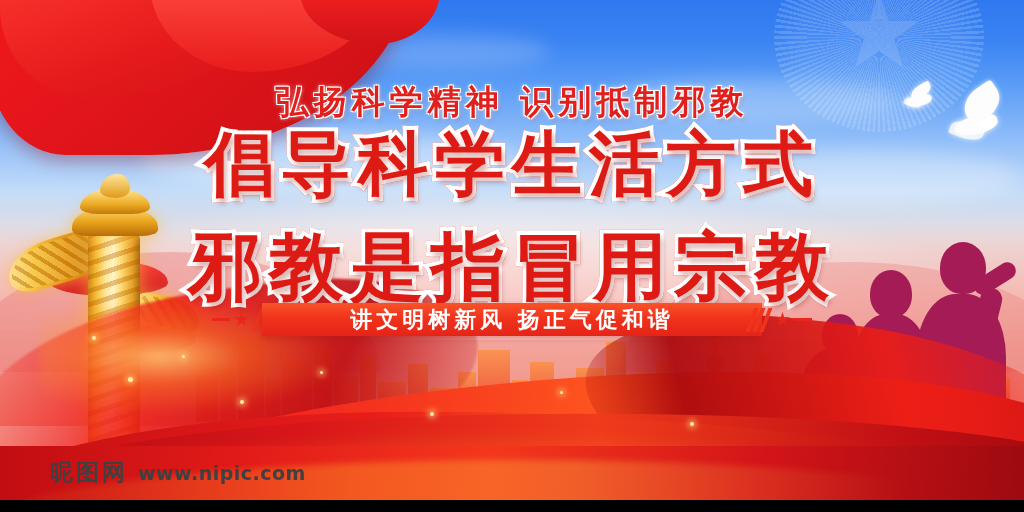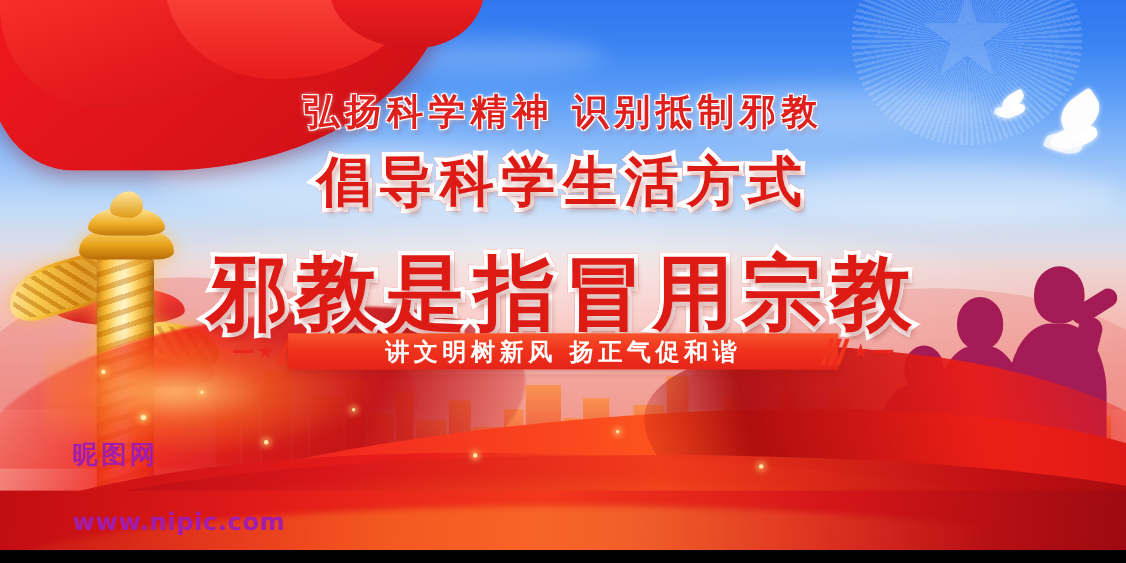--- a/index.html
+++ b/index.html
@@ -268,21 +268,21 @@
     position:absolute;left:0;width:1024px;text-align:center;
     font-family:"DejaVu Sans","Liberation Sans",sans-serif;
     font-weight:bold;
     color:#de1a14;
     white-space:nowrap;
     -webkit-text-stroke:8px #ffffff;
     paint-order:stroke fill;
     text-shadow:3px 5px 5px rgba(140,20,10,.30);
   }
   .headline.l1{
-    top:133px;font-size:49px;letter-spacing:7px;
+    top:118px;font-size:70px;letter-spacing:7px;
   }
   .headline.l2{
     top:218px;font-size:74px;letter-spacing:7px;
   }
   .headline-inner{
     background:linear-gradient(to bottom,#f43a22 0%,#e01b14 46%,#c21210 100%);
     -webkit-background-clip:text;background-clip:text;
   }
 
   
@@ -327,32 +327,31 @@
     background:linear-gradient(95deg,#c10d12 0%,#e21b19 24%,#f4371c 48%,#d41519 74%,#9d0a10 100%);
     overflow:hidden;
   }
   .footer-band .fb-wave{
     position:absolute;left:-30px;bottom:-30px;width:1100px;height:70px;
     background:linear-gradient(90deg,rgba(255,90,25,.0),rgba(255,150,40,.45) 35%,rgba(255,190,70,.35) 55%,rgba(255,90,25,0) 85%);
     border-radius:50% 50% 0 0 / 100% 100% 0 0;
     filter:blur(3px);
   }
   .wm{
-    position:absolute;left:66px;bottom:12px;
+    position:absolute;left:50px;bottom:12px;
     display:flex;align-items:baseline;gap:10px;
-    color:#a21caf;
-    flex-direction:column;
+    color:#404040;
   }
   .wm .cn{
     font-family:"DejaVu Sans","Liberation Sans",sans-serif;
     font-size:23px;font-weight:bold;letter-spacing:3px;
   }
   .wm .en{
     font-family:"DejaVu Sans","Liberation Sans",sans-serif;
-    font-size:22px;font-weight:bold;letter-spacing:.5px;margin-top:24px;
+    font-size:19px;font-weight:bold;letter-spacing:.5px;margin-top:24px;
   }
   .idbadge{
     position:absolute;right:18px;bottom:14px;
     background:rgba(0,0,0,.30);
     padding:3px 10px;
     color:#fff;
     font-family:"Liberation Sans","DejaVu Sans",sans-serif;
     font-size:12.5px;letter-spacing:.2px;
     white-space:nowrap;
   }

